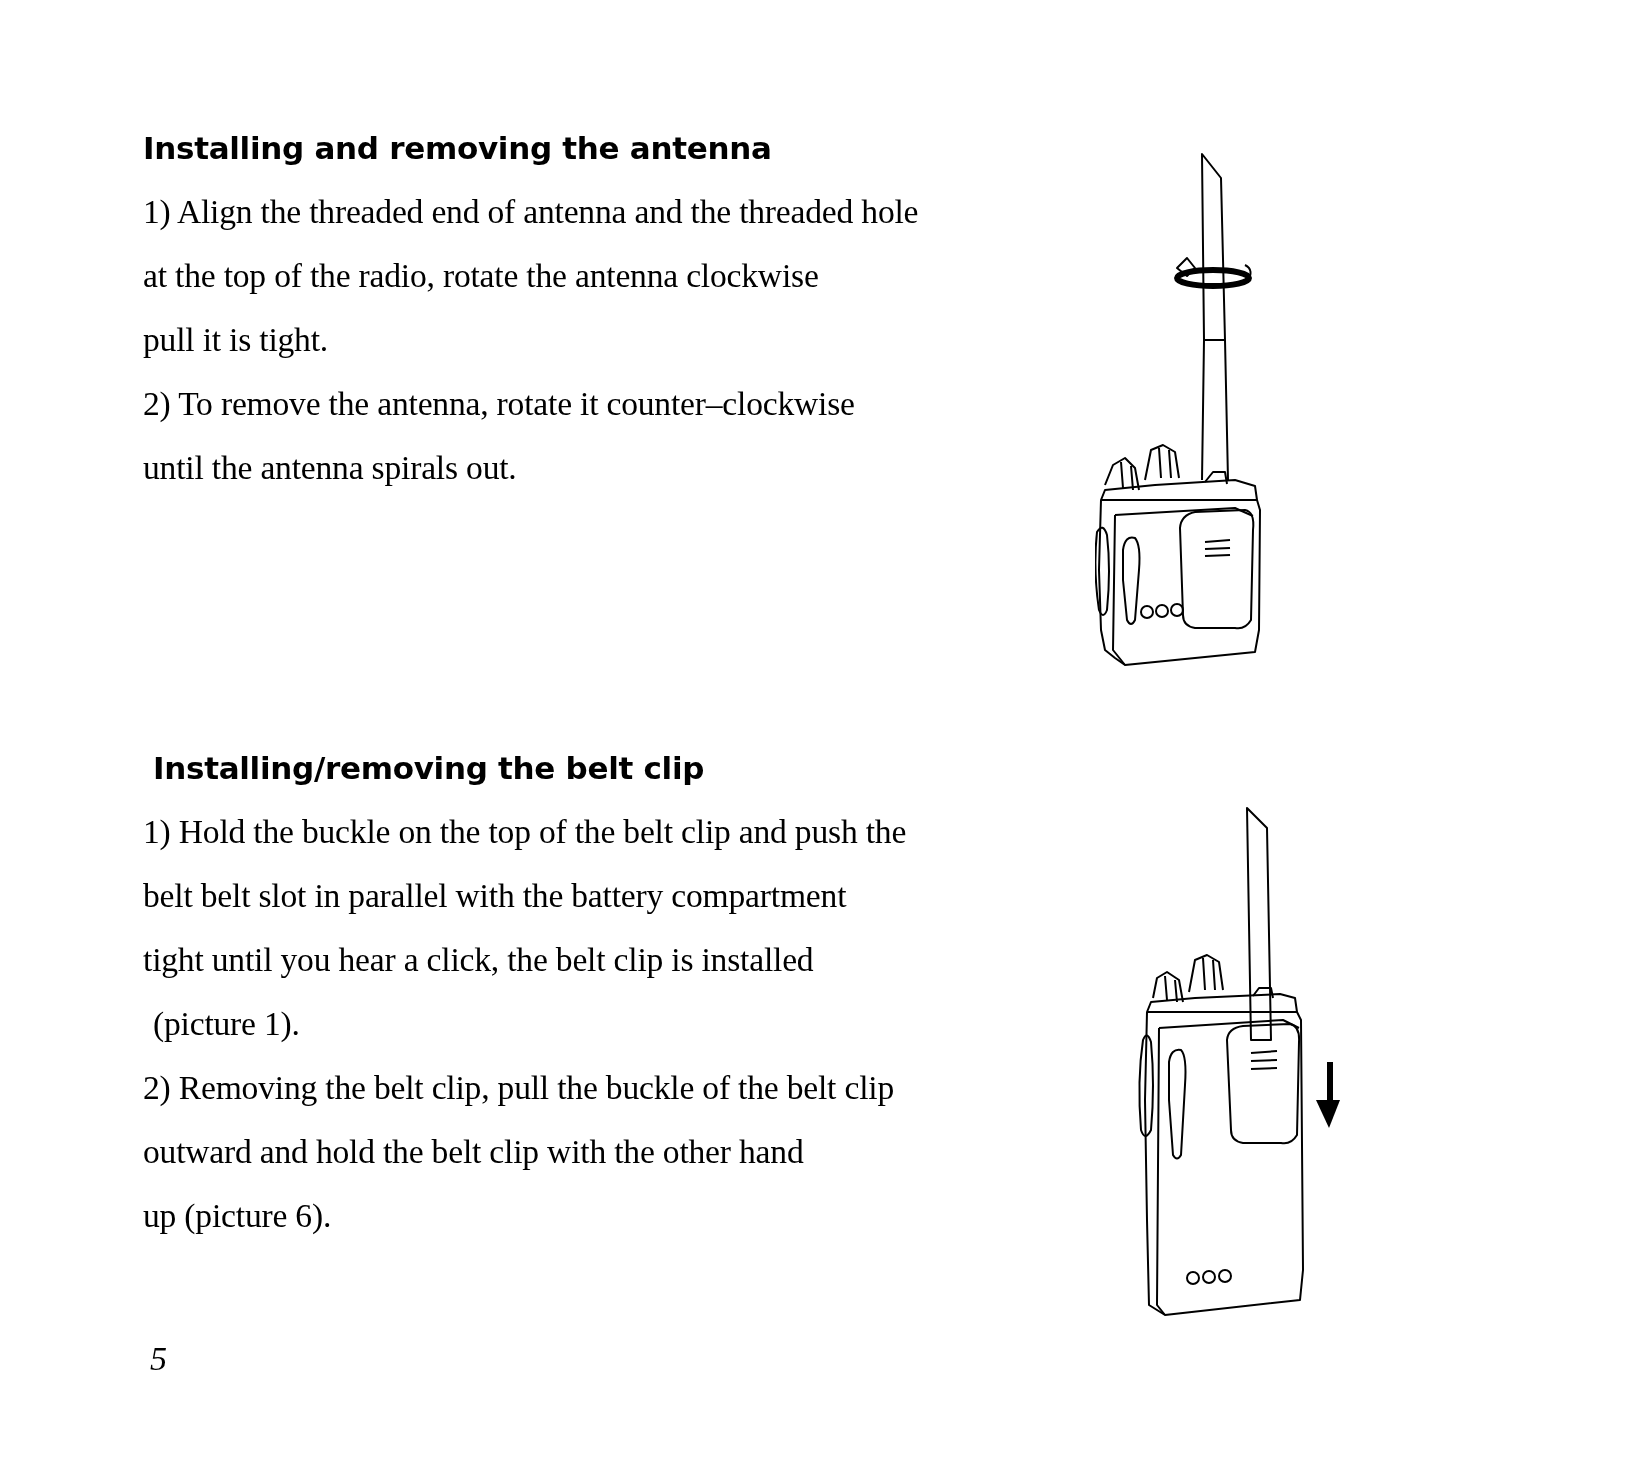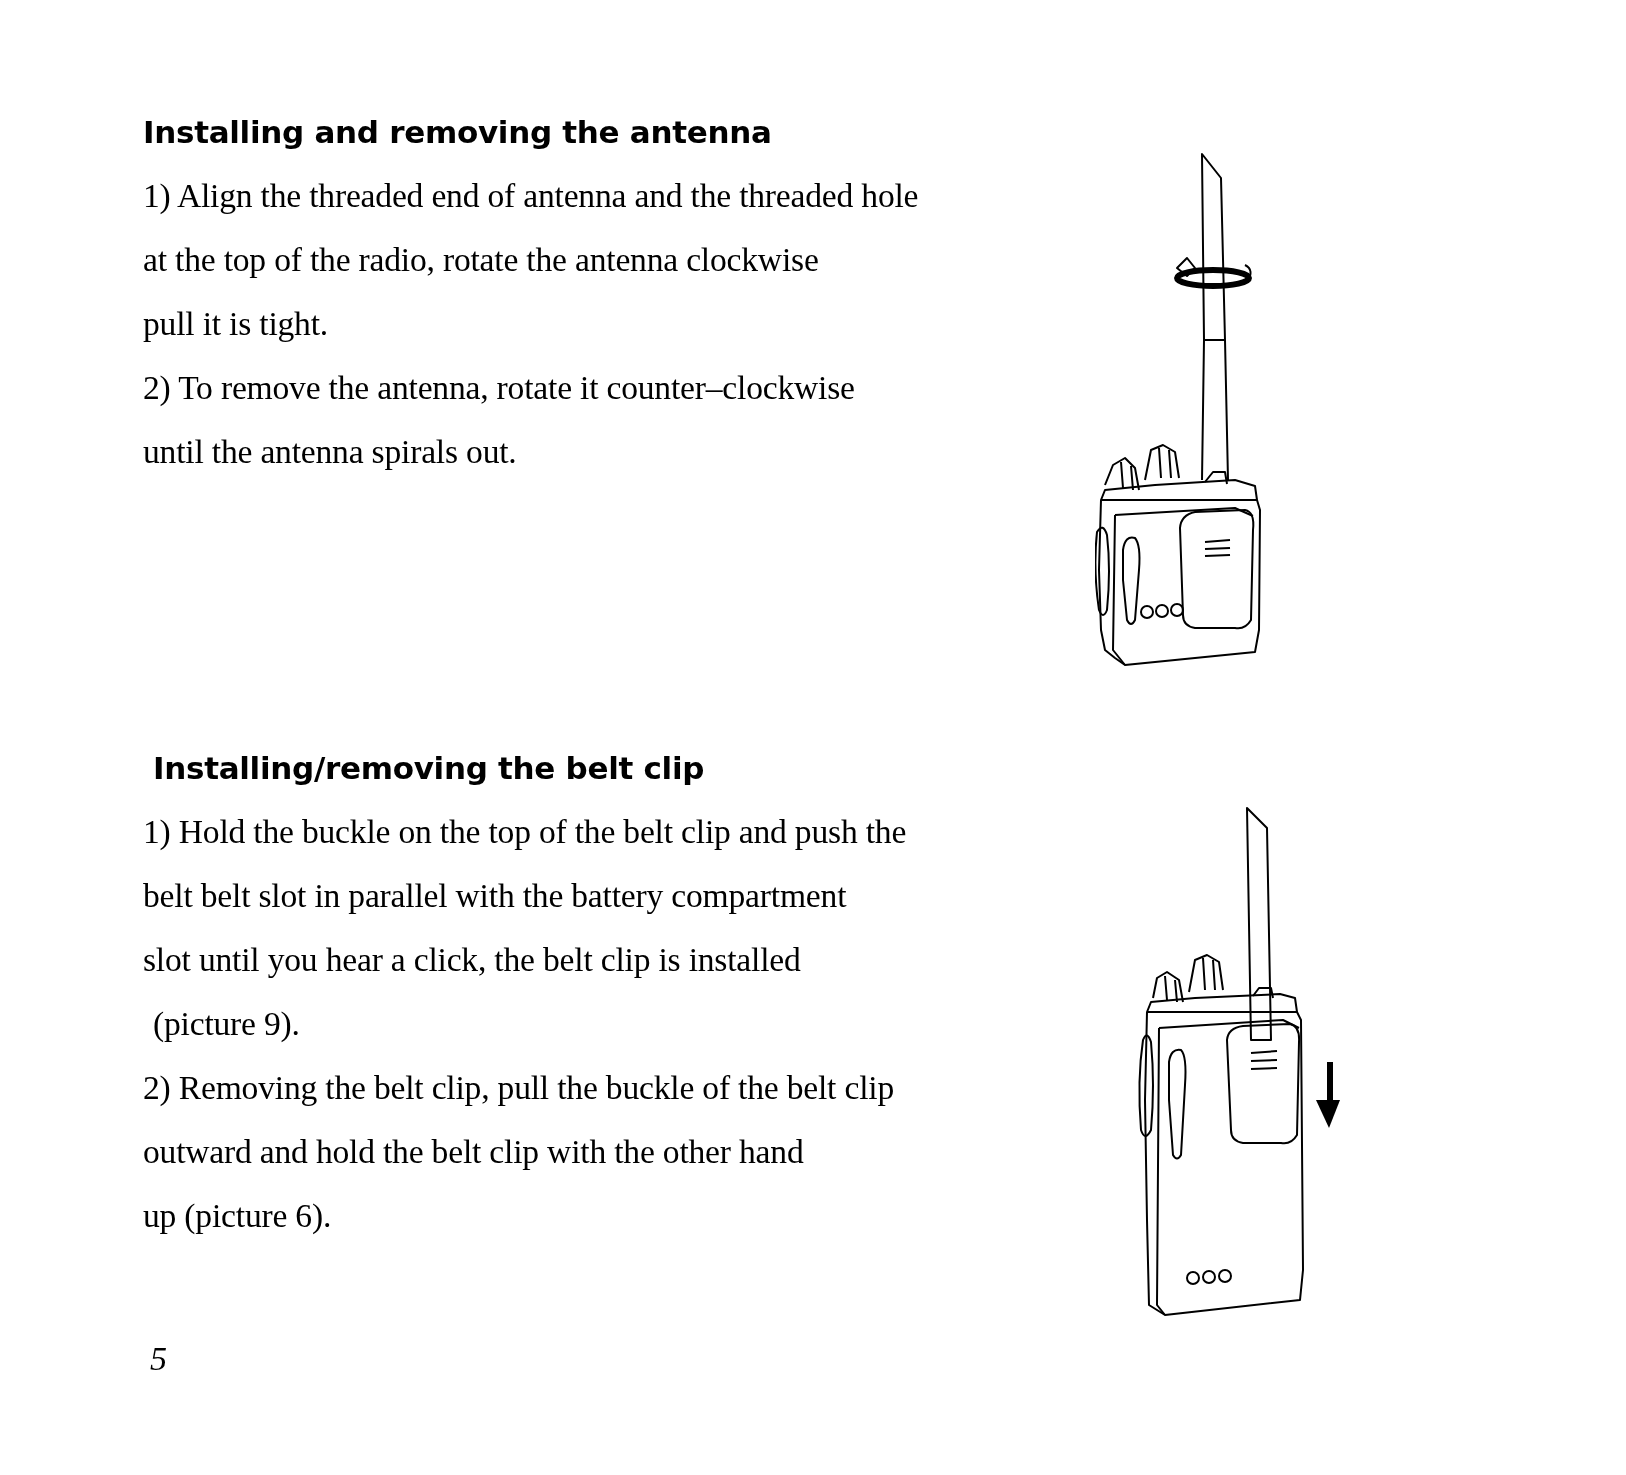--- a/index.html
+++ b/index.html
@@ -11,21 +11,21 @@
     .heading {
       font-family: "DejaVu Sans", sans-serif; font-weight: bold;
       font-size: 31px; line-height: 64px; letter-spacing: -0.3px;
       white-space: nowrap; margin: 0;
     }
     .line {
       font-size: 33.6px; line-height: 64px; white-space: nowrap; margin: 0;
       letter-spacing: -0.2px;
       font-family: Liberation Serif, serif;
     }
-    #sec1 { top: 100px; }
+    #sec1 { top: 116px; }
     #sec2 { top: 736px; }
     #sec2 .heading { padding-left: 10px; }
     .indent { padding-left: 10px; }
     .page-number {
       position: absolute; left: 150px; top: 1340px;
       font-family: "Liberation Serif", serif; font-style: italic;
       font-size: 34px;
     }
     .fig { position: absolute; }
     #fig1 { left: 1095px; top: 150px; width: 190px; height: 540px; }
@@ -81,22 +81,22 @@
     <ellipse cx="52" cy="462" rx="6" ry="6"></ellipse>
     <ellipse cx="67" cy="461" rx="6" ry="6"></ellipse>
     <ellipse cx="82" cy="460" rx="6" ry="6"></ellipse>
   </svg>
 </div>
 
 <div id="sec2" class="section">
   <p class="heading">Installing/removing the belt clip</p>
   <p class="line">1) Hold the buckle on the top of the belt clip and push the</p>
   <p class="line">belt belt slot in parallel with the battery compartment</p>
-  <p class="line">slot until you hear a click, the belt clip is installed</p>
-  <p class="line indent">(picture 9).</p>
+  <p class="line">tight until you hear a click, the belt clip is installed</p>
+  <p class="line indent">(picture 1).</p>
   <p class="line">2) Removing the belt clip, pull the buckle of the belt clip</p>
   <p class="line">outward and hold the belt clip with the other hand</p>
   <p class="line">up (picture 6).</p>
 </div>
 
 <div id="fig2" class="fig">
   <svg width="220" height="540" viewBox="0 0 220 540">
 
     <path d="M112 8 L132 28 L136 240 L116 240 Z"></path>
 

